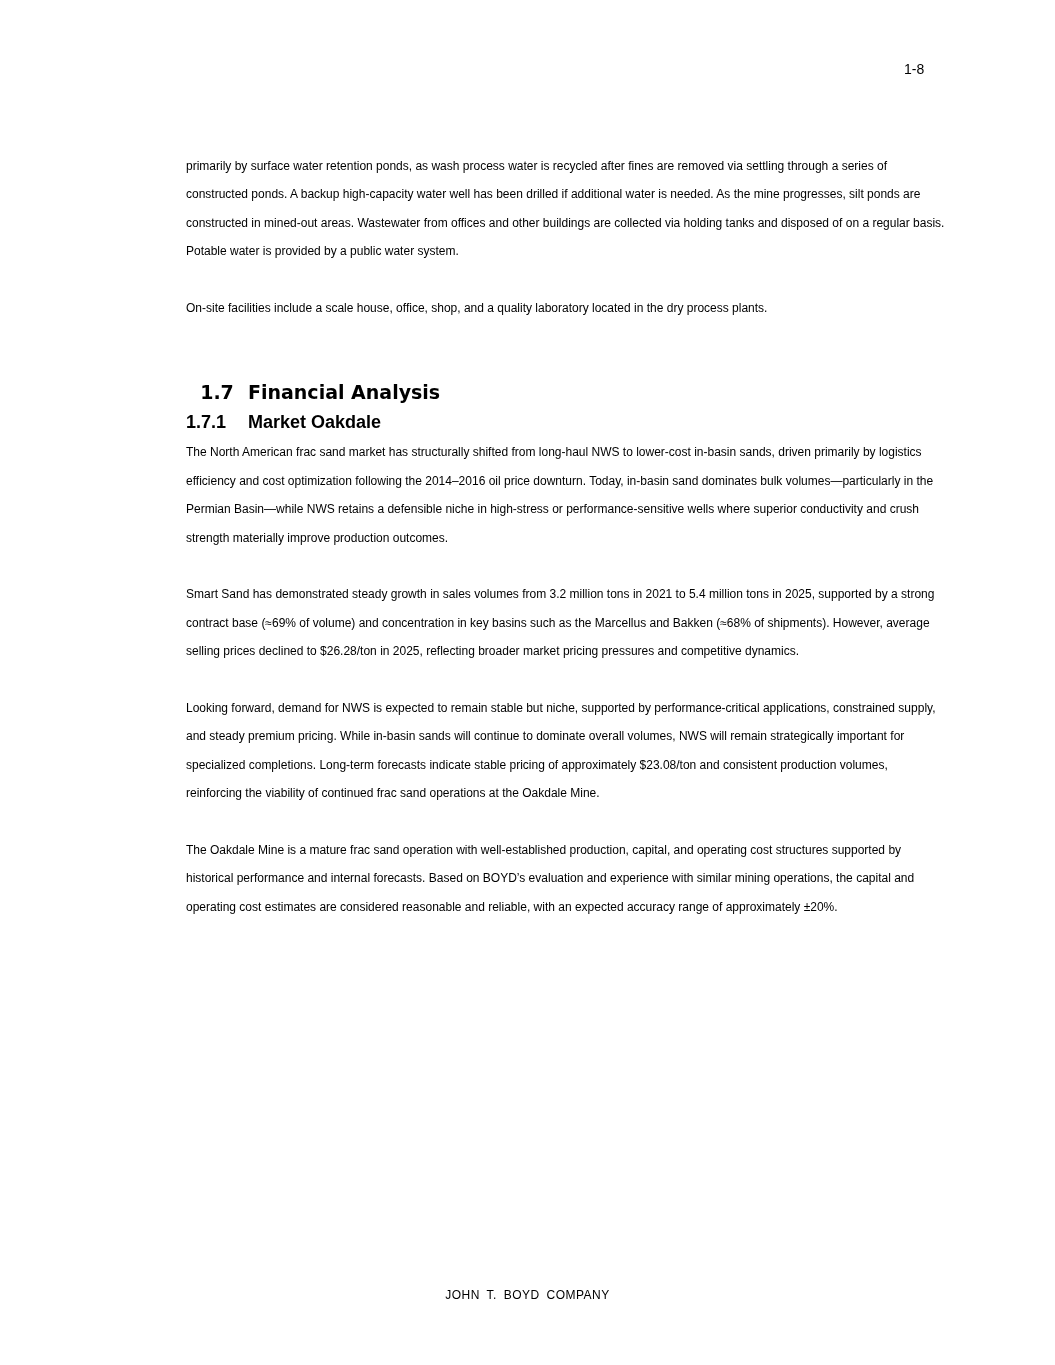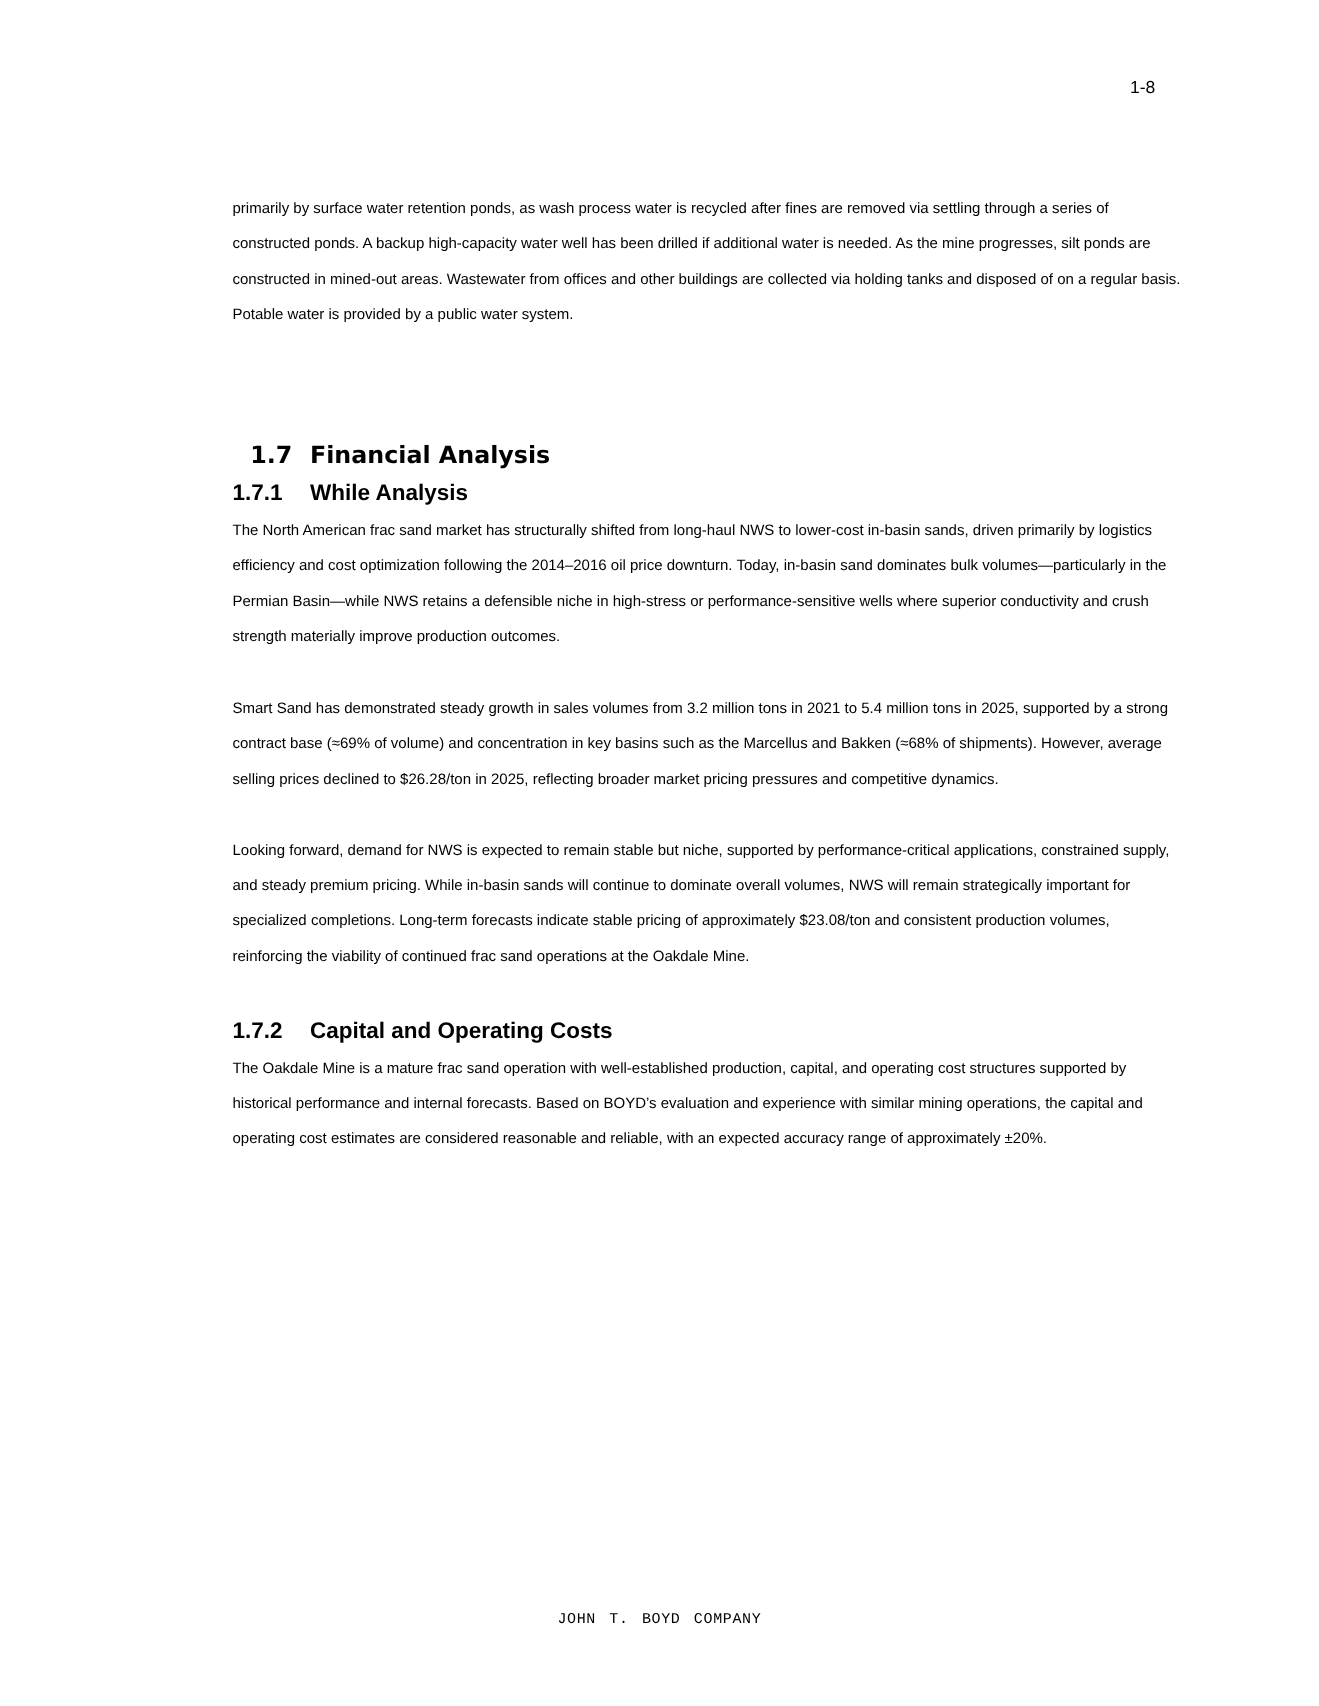--- a/index.html
+++ b/index.html
@@ -6,45 +6,43 @@
   body { width: 1055px; height: 1365px; position: relative; overflow: hidden; color: #000; font-family: "Liberation Sans", sans-serif; }
   .page-number { position: absolute; top: 61px; left: 904px; font-size: 14px; }
   .content { position: absolute; left: 186px; top: 152px; width: 760px; }
   p { margin: 0; font-size: 12px; line-height: 28.4px; }
   .gap { height: 28.4px; }
   .gap-lg { height: 56px; }
   h2 { margin: 0; font-size: 19px; font-weight: bold; line-height: 28px; font-family: "DejaVu Sans", sans-serif; }
   h2 .num { display: inline-block; width: 62px; text-align: center; }
   h3 { margin: 0; font-size: 18px; font-weight: bold; line-height: 32px; }
   h3 .num { display: inline-block; width: 62px; }
-  .footer { position: absolute; top: 1288px; left: 0; width: 1055px; text-align: center; font-family: Liberation Mono, monospace; font-size: 12px; letter-spacing: 0.5px; word-spacing: 3px; }
+  .footer { position: absolute; top: 1288px; left: 0; width: 1055px; text-align: center; font-family: Liberation Sans, sans-serif; font-size: 12px; letter-spacing: 0.5px; word-spacing: 3px; }
 </style>
 </head>
 <body>
 
 <div class="page-number">1-8</div>
 
 <div class="content">
   <p>primarily by surface water retention ponds, as wash process water is recycled after fines are removed via settling through a series of constructed ponds. A backup high-capacity water well has been drilled if additional water is needed. As the mine progresses, silt ponds are constructed in mined-out areas. Wastewater from offices and other buildings are collected via holding tanks and disposed of on a regular basis. Potable water is provided by a public water system.</p>
   <div class="gap"></div>
+  <p>On-site facilities include a scale house, office, shop, and a quality laboratory located in the dry process plants.</p>
   <div class="gap-lg"></div>
 
   <h2>
     <span class="num">1.7</span><span>Financial Analysis</span>
   </h2>
 
   <h3>
-    <span class="num">1.7.1</span><span>While Analysis</span>
+    <span class="num">1.7.1</span><span>Market Oakdale</span>
   </h3>
   <p>The North American frac sand market has structurally shifted from long-haul NWS to lower-cost in-basin sands, driven primarily by logistics efficiency and cost optimization following the 2014–2016 oil price downturn. Today, in-basin sand dominates bulk volumes—particularly in the Permian Basin—while NWS retains a defensible niche in high-stress or performance-sensitive wells where superior conductivity and crush strength materially improve production outcomes.</p>
   <div class="gap"></div>
   <p>Smart Sand has demonstrated steady growth in sales volumes from 3.2 million tons in 2021 to 5.4 million tons in 2025, supported by a strong contract base (≈69% of volume) and concentration in key basins such as the Marcellus and Bakken (≈68% of shipments). However, average selling prices declined to $26.28/ton in 2025, reflecting broader market pricing pressures and competitive dynamics.</p>
   <div class="gap"></div>
   <p>Looking forward, demand for NWS is expected to remain stable but niche, supported by performance-critical applications, constrained supply, and steady premium pricing. While in-basin sands will continue to dominate overall volumes, NWS will remain strategically important for specialized completions. Long-term forecasts indicate stable pricing of approximately $23.08/ton and consistent production volumes, reinforcing the viability of continued frac sand operations at the Oakdale Mine.</p>
   <div class="gap"></div>
 
-  <h3>
-    <span class="num">1.7.2</span><span>Capital and Operating Costs</span>
-  </h3>
   <p>The Oakdale Mine is a mature frac sand operation with well-established production, capital, and operating cost structures supported by historical performance and internal forecasts. Based on BOYD’s evaluation and experience with similar mining operations, the capital and operating cost estimates are considered reasonable and reliable, with an expected accuracy range of approximately ±20%.</p>
 </div>
 
 <div class="footer">JOHN T. BOYD COMPANY</div>
 
 </body></html>

